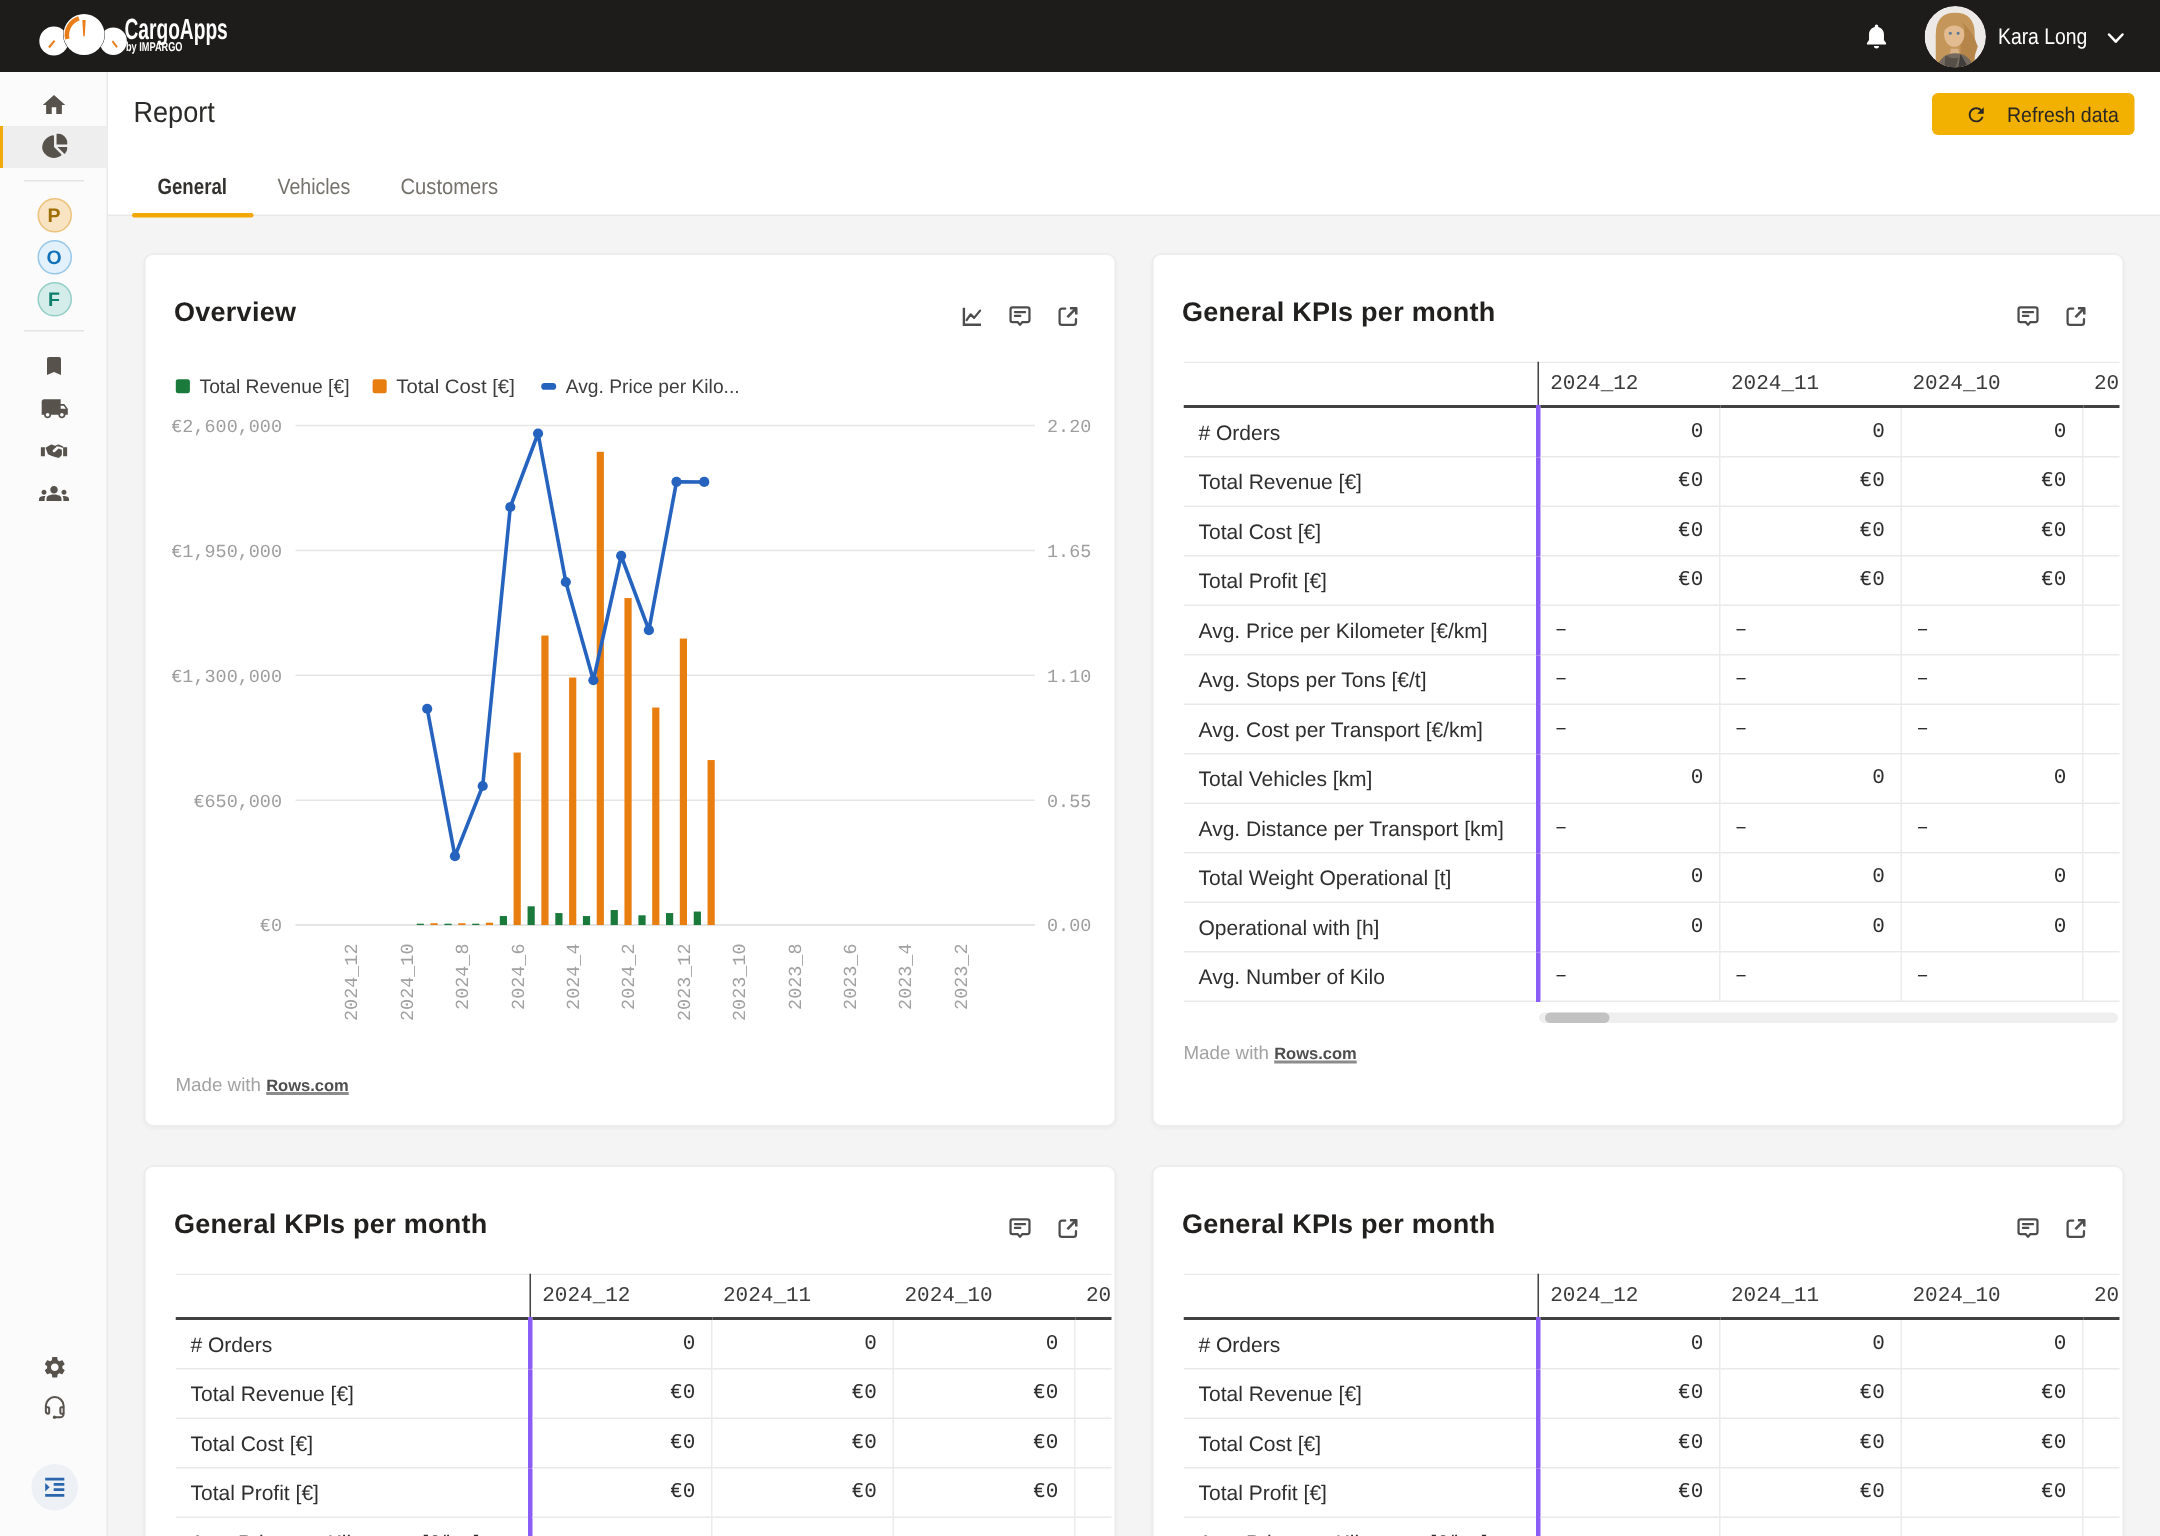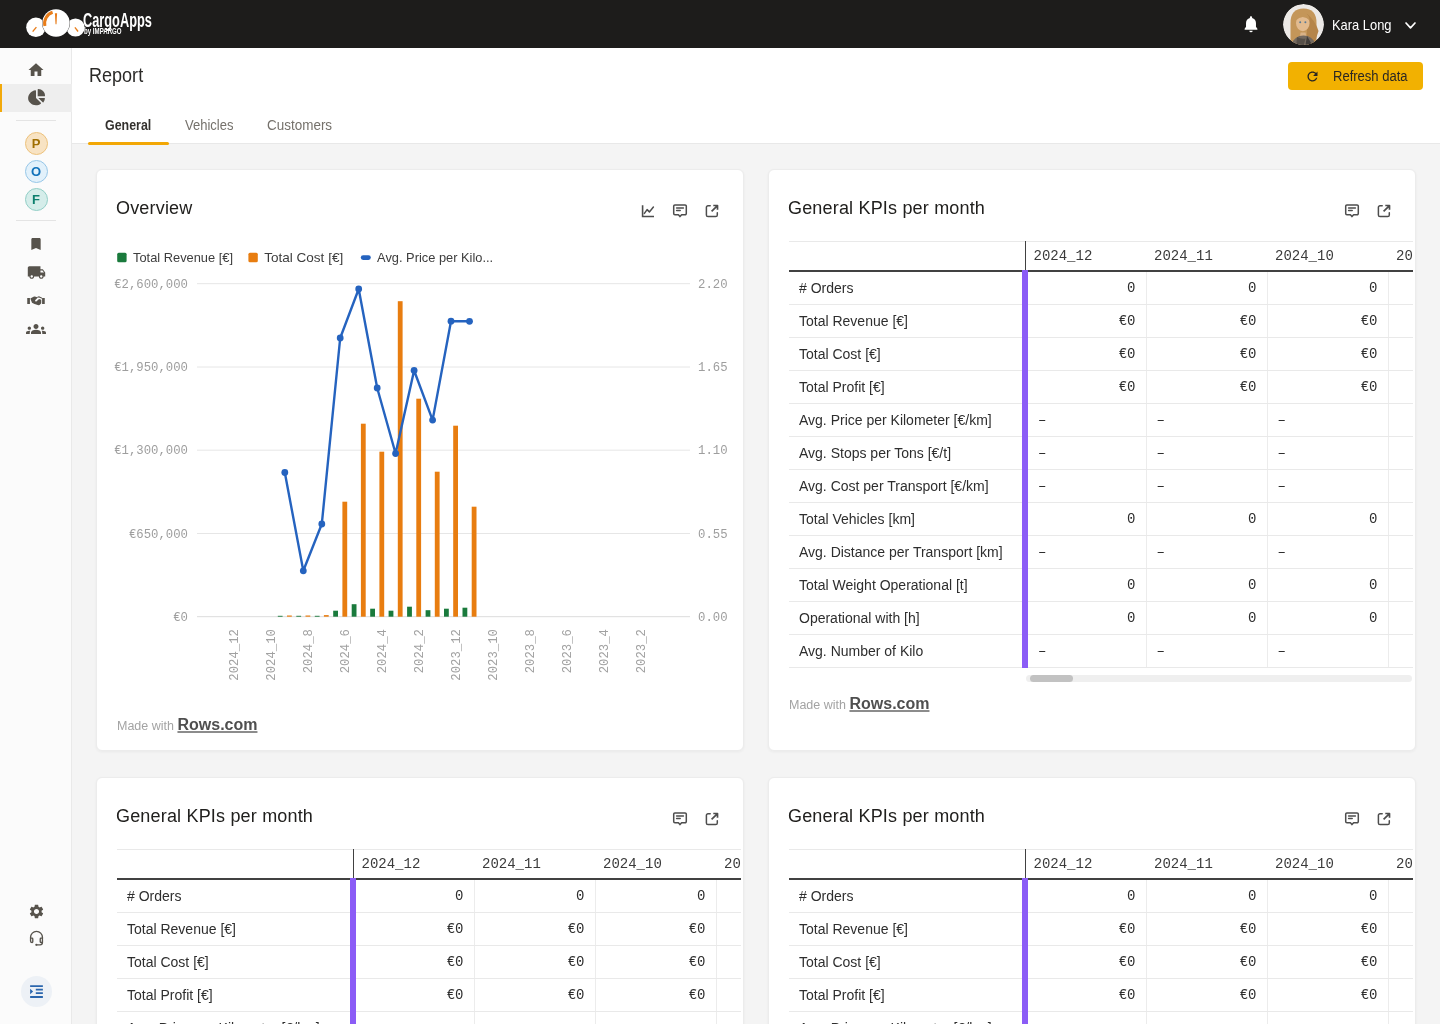--- a/index.html
+++ b/index.html
@@ -12,42 +12,42 @@
 .avatar { position:absolute; left:1283px; top:4px; width:41px; height:41px; border-radius:50%; overflow:hidden;}
 .uname { position:absolute; left:1332px; top:16px; color:#fff; font-size:15px; transform:scaleX(0.86); transform-origin:left;}
 .chev { position:absolute; left:1403px; top:18px; }
 .sidebar { position:absolute; left:0; top:48px; width:72px; height:976px; background:#fbfbfb; border-right:1px solid #e9e9e9; z-index:20;}
 .sit { position:absolute; left:0; width:72px; display:flex; justify-content:center; }
 .siact { position:absolute; left:0; top:36px; width:72px; height:28px; background:#eeeeee; border-left:2.5px solid #f2a90a;}
 .sdiv { position:absolute; left:16px; width:40px; border-top:1px solid #e4e4e4; }
 .pcirc { position:absolute; left:24.5px; width:23px; height:23px; border-radius:50%; font-size:13px; font-weight:bold; display:flex; align-items:center; justify-content:center;}
 .phead { position:absolute; left:72px; top:48px; width:1368px; height:96px; background:#fff; border-bottom:1px solid #e8e8e8; z-index:10;}
 .rtitle { position:absolute; left:89px; top:64px; font-size:19.5px; color:#2b2a28; font-weight:500; transform:scaleX(0.925); transform-origin:left;}
-.rbtn { position:absolute; left:1288px; top:62px; width:135px; height:28px; background:#f2b101; border-radius:4px; display:flex; align-items:center; padding-left:17px; gap:13px; font-size:14px; color:#2a2723; font-weight:500;}
+.rbtn { position:absolute; left:1288px; top:62px; width:135px; height:28px; background:#f2b101; border-radius:4px; display:flex; align-items:center; padding-left:17px; gap:13px; font-size:14px; color:#2a2723; font-weight:500;justify-content:center;}
 .tab { position:absolute; top:117px; font-size:14.8px; color:#75716b; }
 .tabact { color:#33312e; font-weight:bold; }
 .tabline { position:absolute; left:88px; top:141.5px; width:80.5px; height:3px; background:#f2a705; border-radius:2px; z-index:11;}
 .card { position:absolute; width:648px; background:#fff; border:1px solid #ececec; border-radius:6px; box-shadow:0 1px 3px rgba(30,30,30,0.05); }
-.ctitle { position:absolute; left:19px; top:27.8px; font-size:18px; font-weight:normal; color:#21201e; letter-spacing:0.18px;}
+.ctitle { position:absolute; left:19px; top:27.8px; font-size:18px; font-weight:bold; color:#21201e; letter-spacing:0.18px;}
 .cicons { position:absolute; right:23px; top:33px; display:flex; gap:16px; }
 .chartsvg { position:absolute; left:0; top:0; }
 .twrap { position:absolute; left:20px; top:71px; width:624px; height:429px; overflow:hidden; }
 table.kpi { border-collapse:collapse; table-layout:fixed; width:720px; }
 table.kpi tr { height:33px; }
 table.kpi tr.hd { height:29.5px; }
 table.kpi th { font-family:"Liberation Mono",monospace; font-weight:normal; font-size:14px; color:#3b3b3b; text-align:left; padding-left:8px; border-top:1px solid #e9e9e9; border-bottom:2px solid #414141; }
 table.kpi td { font-size:14px; color:#2e2e2e; border-bottom:1px solid #e9e9e9; }
-table.kpi td.lbl { padding-left:10px; border-right:6px solid #8b5cf6; }
+table.kpi td.lbl { padding-left:10px; border-right:3px solid #8b5cf6; }
 table.kpi th.lbl { border-right:1px solid #414141; }
 table.kpi td.num { font-family:"Liberation Mono",monospace; text-align:right; padding-right:10px; border-right:1px solid #ececec;}
 table.kpi td.dash { font-family:"Liberation Mono",monospace; text-align:left; padding-left:10px; border-right:1px solid #ececec;}
 .sbtrack { position:absolute; left:257px; top:505px; width:386px; height:7px; border-radius:3.5px; background:#efefef; }
 .sbthumb { position:absolute; left:261px; top:505px; width:43px; height:7px; border-radius:3.5px; background:#c2c2c2; }
 .madewith { position:absolute; left:20px; font-size:12.5px; color:#a3a3a3; }
-.rows { color:#4f4f4f; font-weight:bold; font-size:16px; text-decoration:underline; text-decoration-thickness:1.5px; text-decoration-color:#8c8c8c; }
+.rows { color:#4f4f4f; font-weight:bold; font-size:11px; text-decoration:underline; text-decoration-thickness:1.5px; text-decoration-color:#8c8c8c; }
 
 </style></head><body>
 <div class="topbar">
 <div class="logo"><svg width="76" height="48" viewBox="0 0 76 48">
         <circle cx="26.9" cy="27.3" r="9.7" fill="#fff"></circle>
         <path d="M26.9 26.7 L23.1 31.2 L24.2 32.1 L27.9 27.5 z" fill="#e87d1a"></path>
         <circle cx="66.5" cy="27.5" r="9.1" fill="#fff"></circle>
         <path d="M66.4 27.0 L69.6 31.1 L68.5 31.9 L65.4 27.8 z" fill="#e87d1a"></path>
         <circle cx="47" cy="23" r="13.95" fill="#1d1c1b"></circle>
         <circle cx="47" cy="23" r="13.7" fill="#fff"></circle>

